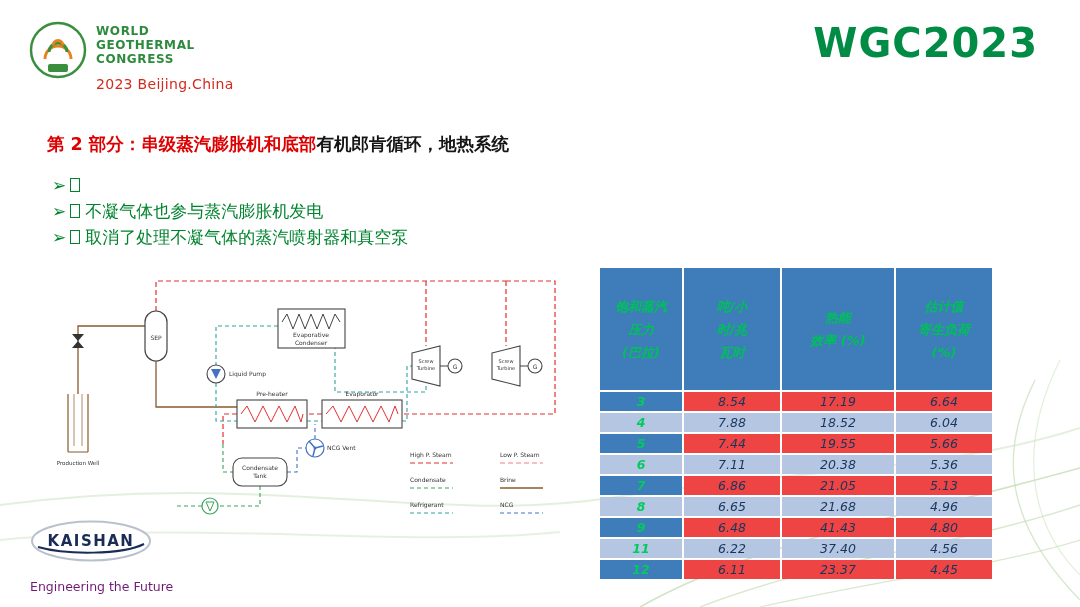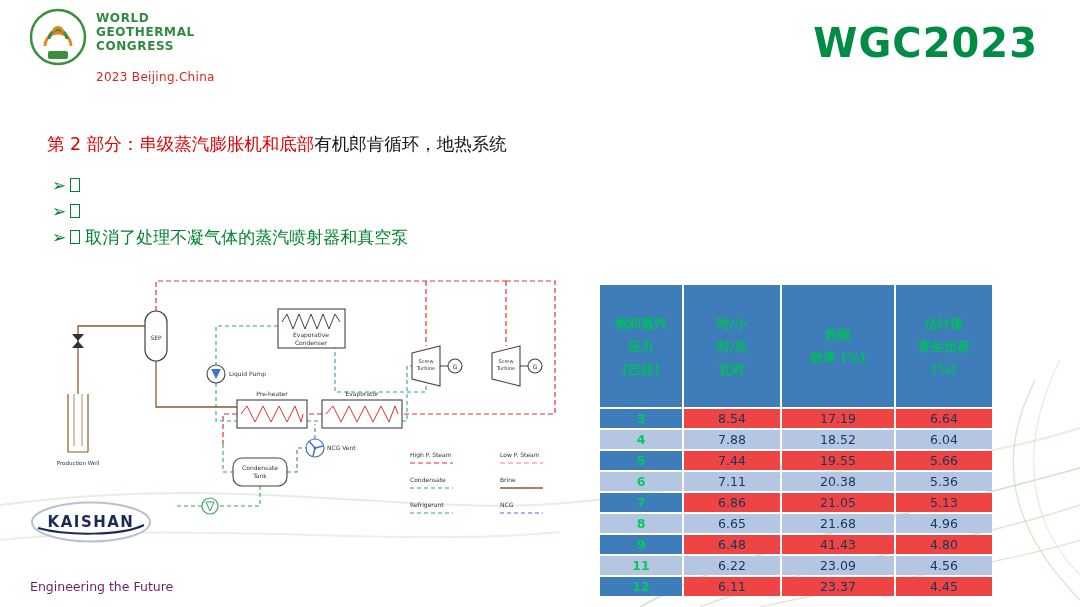--- a/index.html
+++ b/index.html
@@ -2,56 +2,56 @@
 <html><head>
 <meta charset="utf-8">
 <style>
   html,body{margin:0;padding:0;background:#e8e8e8;}
   .slide{position:relative;width:1080px;height:607px;background:#ffffff;overflow:hidden;
          font-family:"DejaVu Sans","Liberation Sans",sans-serif;}
   .layer{position:absolute;inset:0;}
   .content{position:absolute;inset:0;z-index:2;}
 
   
-  .logo-block{position:absolute;left:28px;top:7px;display:flex;gap:8px;align-items:flex-start;}
+  .logo-block{position:absolute;left:28px;top:20px;display:flex;gap:8px;align-items:flex-start;}
   .logo-text{padding-top:4px;}
   .logo-text .l{color:#2e8b3d;font-weight:bold;font-size:12px;line-height:14px;letter-spacing:.6px;}
-  .logo-sub{color:#d42a1e;font-size:12px;margin-top:17px;letter-spacing:.3px;}
+  .logo-sub{color:#d42a1e;font-size:14px;margin-top:10px;letter-spacing:.3px;}
 
   
   .brand{position:absolute;top:20px;right:42px;font-size:40px;font-weight:bold;color:#008c45;letter-spacing:1px;margin-left:40px;}
 
   
-  .title{position:absolute;left:47px;top:132px;font-size:17.5px;font-weight:normal;white-space:nowrap;}
+  .title{position:absolute;left:47px;top:132px;font-size:17.5px;font-weight:bold;white-space:nowrap;}
   .title .red{color:#dd0000;}
   .title .black{color:#151515;}
 
   
   .bullets{position:absolute;left:52px;top:172px;}
   .bullet{display:flex;align-items:center;color:#00832e;font-size:17px;line-height:26px;white-space:nowrap;}
   .bullet.first{font-weight:bold;}
   .bullet .marker{margin-right:1px;}
   .bullet .tofu{display:inline-block;width:8px;height:12px;border:1px solid #00832e;margin:0 5px 0 3px;}
 
   
   .diagram{position:absolute;left:35px;top:266px;width:560px;height:340px;}
   .diagram text{font-family:"DejaVu Sans","Liberation Sans",sans-serif;fill:#333;}
 
   
-  .table-wrap{position:absolute;left:598px;top:283px;width:394px;}
+  .table-wrap{position:absolute;left:598px;top:266px;width:394px;font-style:italic;}
   .table-wrap table{border-collapse:separate;border-spacing:2px;table-layout:fixed;width:100%;}
   .table-wrap th{background:#3e7cba;color:#00c05a;font-weight:bold;font-size:13px;height:118px;
                  vertical-align:middle;text-align:center;padding:2px 2px;}
   .table-wrap th div{line-height:23px;}
   .table-wrap td{background:#ef4444;color:#17365d;font-size:12.5px;text-align:center;height:19px;padding:0 2px;}
   .table-wrap tbody tr:nth-child(even) td{background:#b4c6e2;}
   .table-wrap td.c0{background:#3e7cba;color:#00cc5c;font-weight:bold;}
 
   
-  .kaishan{position:absolute;left:30px;top:501px;}
+  .kaishan{position:absolute;left:30px;top:520px;}
   .tagline{position:absolute;left:30px;top:579px;color:#701a75;font-size:12.5px;}
 </style>
 </head>
 <body>
 
 <div class="slide">
 
   <svg class="layer" viewBox="0 0 1080 607" aria-hidden="true">
     <path d="M0,505 C260,470 430,525 610,498 C810,468 950,470 1080,428" fill="none" stroke="#dcecd4" stroke-width="2" opacity="0.8"></path>
     <path d="M0,540 C200,520 400,548 560,532" fill="none" stroke="#e4f0de" stroke-width="2" opacity="0.9"></path>
@@ -87,20 +87,21 @@
     </div>
 
     <div class="bullets">
       <div class="bullet first">
         <span class="marker">➢</span>
         <span class="tofu"></span>
       </div>
       <div class="bullet">
         <span class="marker">➢</span>
         <span class="tofu"></span>
+        <span>不凝气体也参与蒸汽膨胀机发电</span>
       </div>
       <div class="bullet">
         <span class="marker">➢</span>
         <span class="tofu"></span>
         <span>取消了处理不凝气体的蒸汽喷射器和真空泵</span>
       </div>
     </div>
 
     <svg class="diagram" viewBox="0 0 560 340">
 
@@ -301,21 +302,21 @@
           </tr>
           <tr>
             <td class="c0">9</td>
             <td>6.48</td>
             <td>41.43</td>
             <td>4.80</td>
           </tr>
           <tr>
             <td class="c0">11</td>
             <td>6.22</td>
-            <td>23.09</td>
+            <td>37.40</td>
             <td>4.56</td>
           </tr>
           <tr>
             <td class="c0">12</td>
             <td>6.11</td>
             <td>23.37</td>
             <td>4.45</td>
           </tr>
         </tbody>
       </table>

